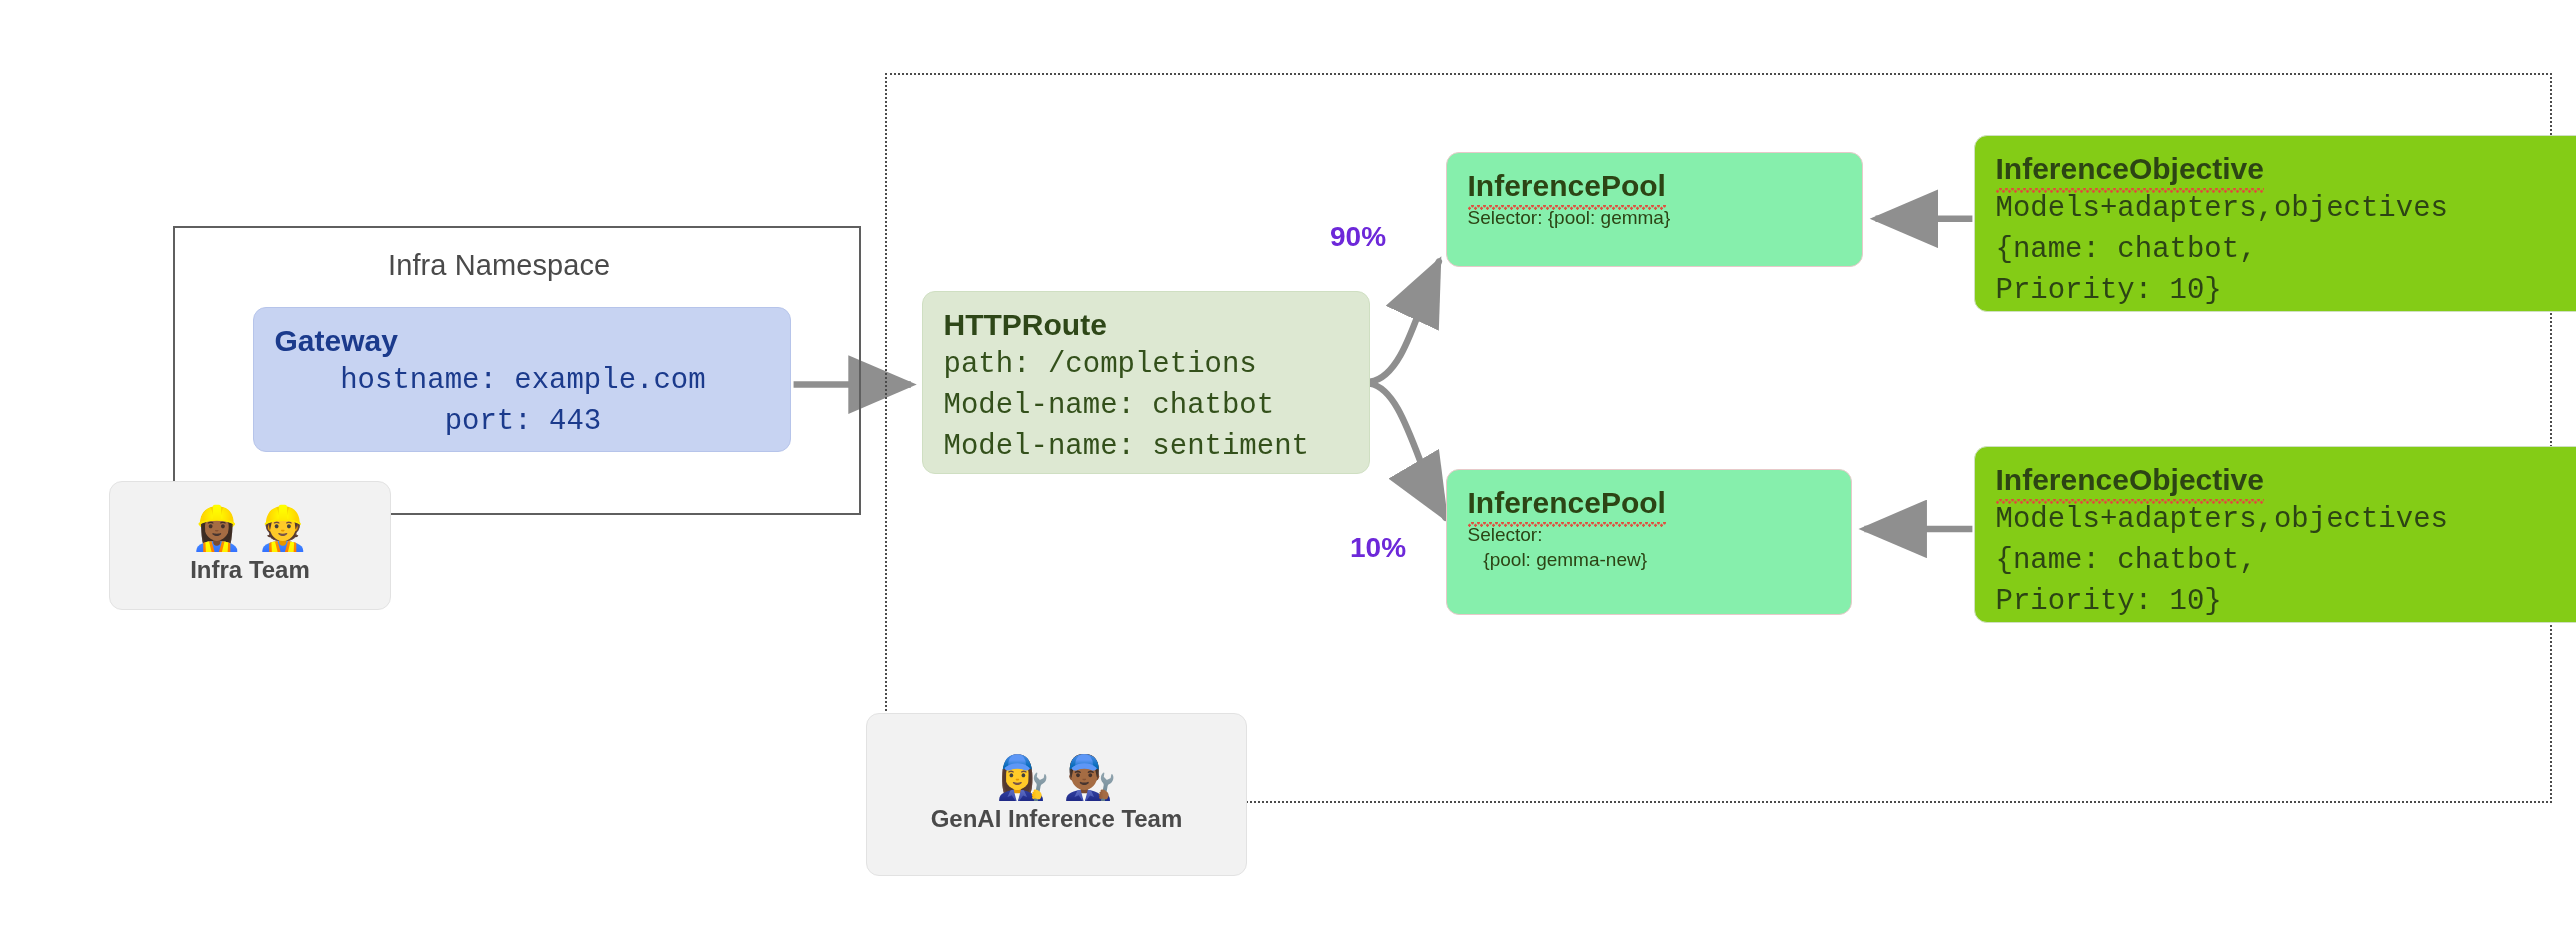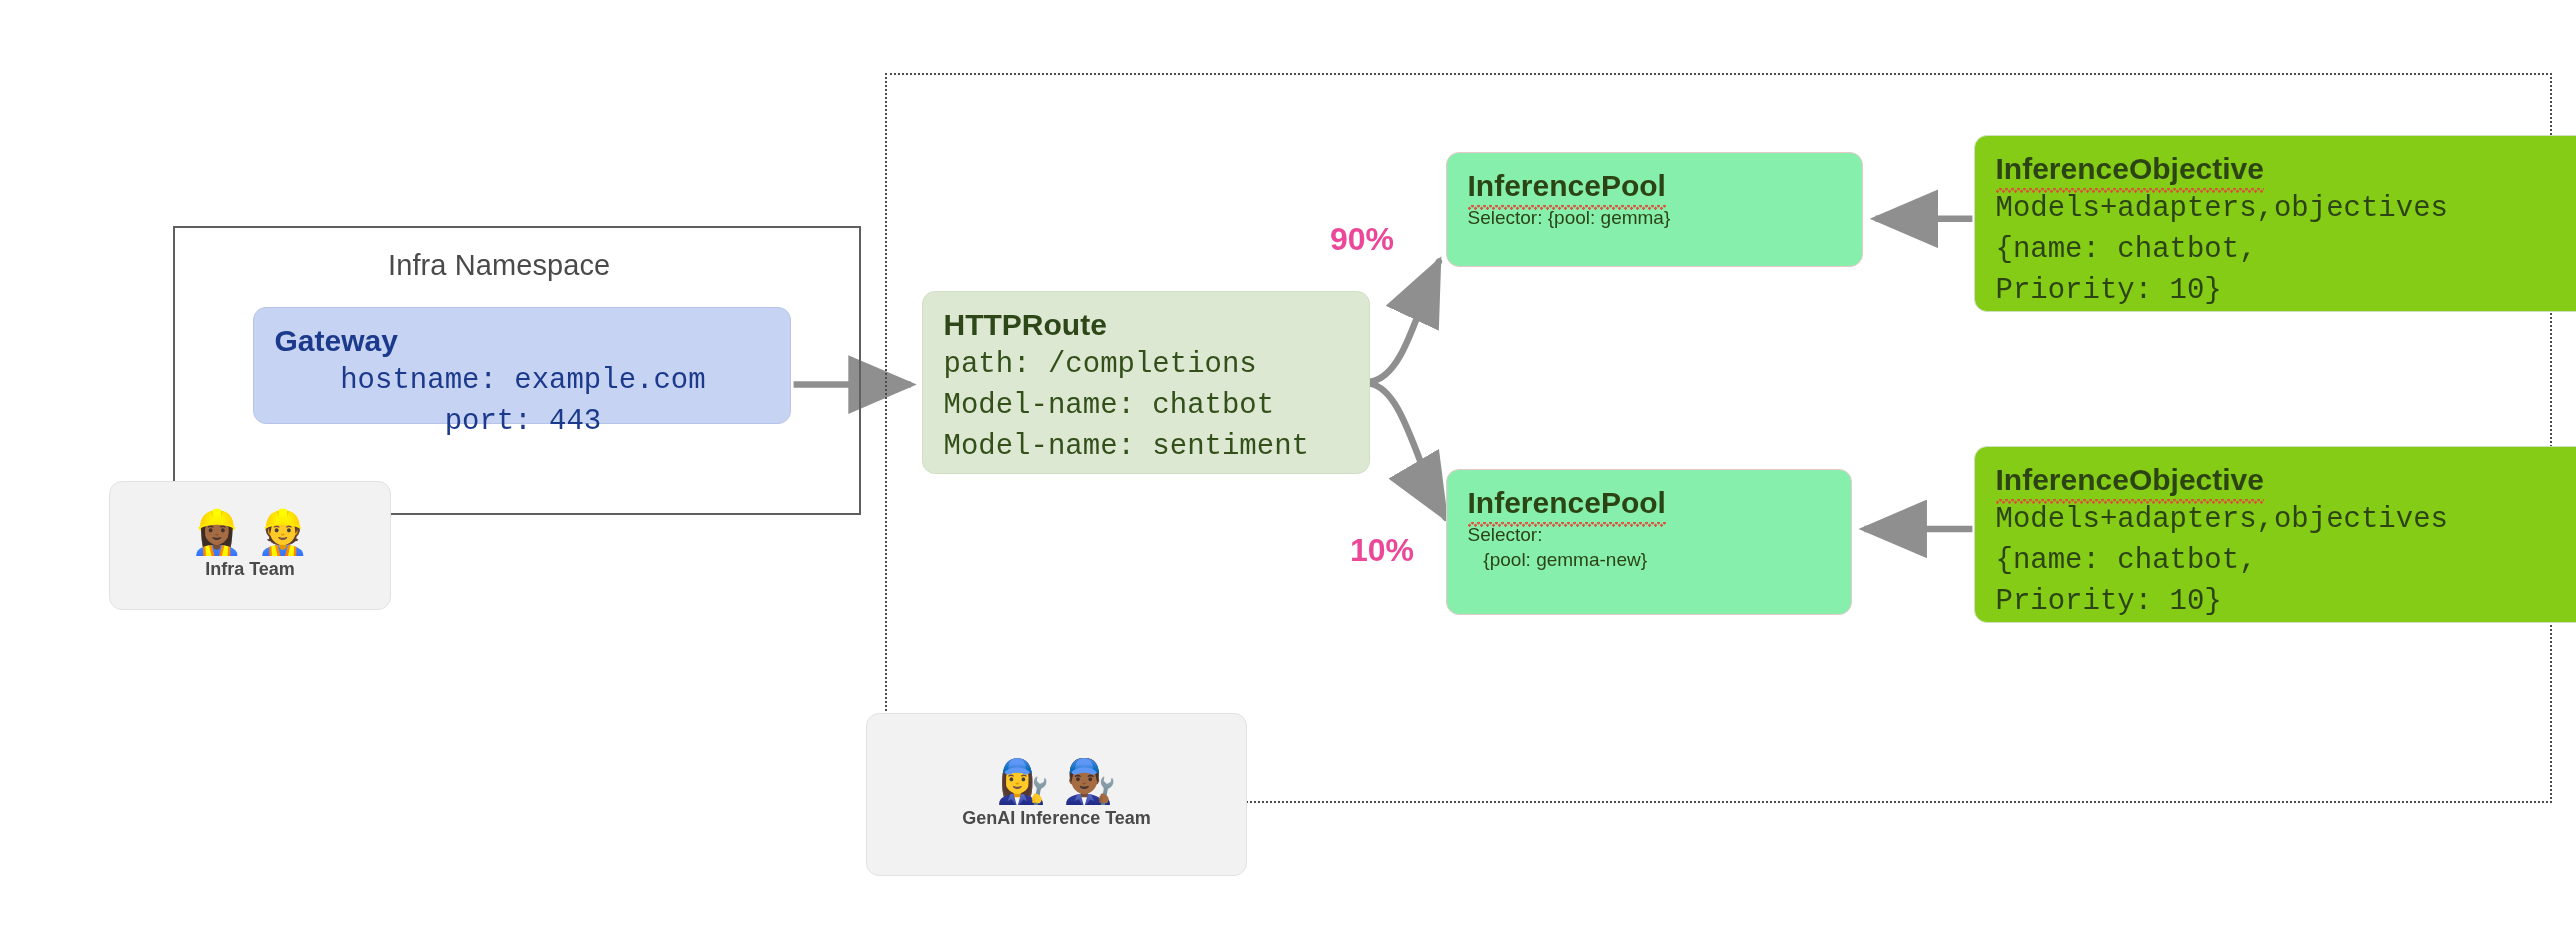--- a/index.html
+++ b/index.html
@@ -102,21 +102,21 @@
     background-size: 6px 4.7px;
     background-repeat: repeat-x;
     opacity: 0.95;
   }
 
   
   .card-gateway {
     left: 253px;
     top: 307px;
     width: 538px;
-    height: 117px;
+    height: 145px;
     background: #c7d3f2;
     border: 0.9px solid #b6c4ea;
   }
   .card-gateway .card-title { color: #1b3a8c; }
   .card-gateway .card-body  { color: #1b3a8c; text-align: center; }
 
   
   .card-httproute {
     left: 922px;
     top: 291px;
@@ -175,21 +175,21 @@
   .team-emojis {
     font-family: "DejaVu Sans", sans-serif;
     font-size: 43px;
     line-height: 1;
     letter-spacing: 13px;
     margin-bottom: 5.6px;
     padding-left: 13px;
   }
   .team-label {
     font-family: "Liberation Sans", sans-serif;
-    font-size: 18px;
+    font-size: 24px;
     font-weight: bold;
     color: #4a4a4a;
     white-space: nowrap;
   }
   .team-infra {
     left: 109px;
     top: 481px;
     width: 282px;
     height: 129px;
   }
@@ -198,22 +198,22 @@
     top: 713px;
     width: 381px;
     height: 163px;
   }
 
   
   .pct {
     position: absolute;
     font-family: "Liberation Sans", sans-serif;
     font-weight: bold;
-    font-size: 32px;
-    color: #ec4899;
+    font-size: 28px;
+    color: #6d28d9;
     white-space: nowrap;
   }
   .pct-90 { left: 1330px; top: 221px; }
   .pct-10 { left: 1350px; top: 532px; }
 
   
   #arrows {
     position: absolute;
     left: 0;
     top: 0;

